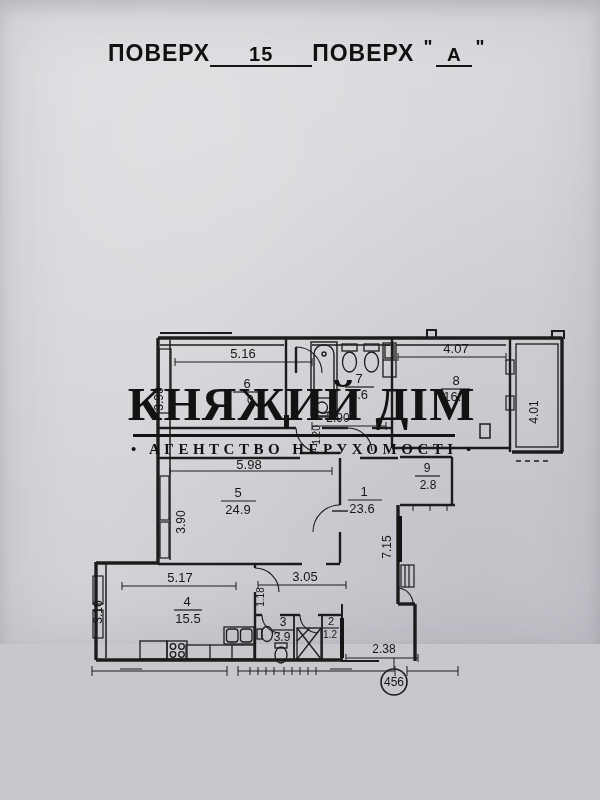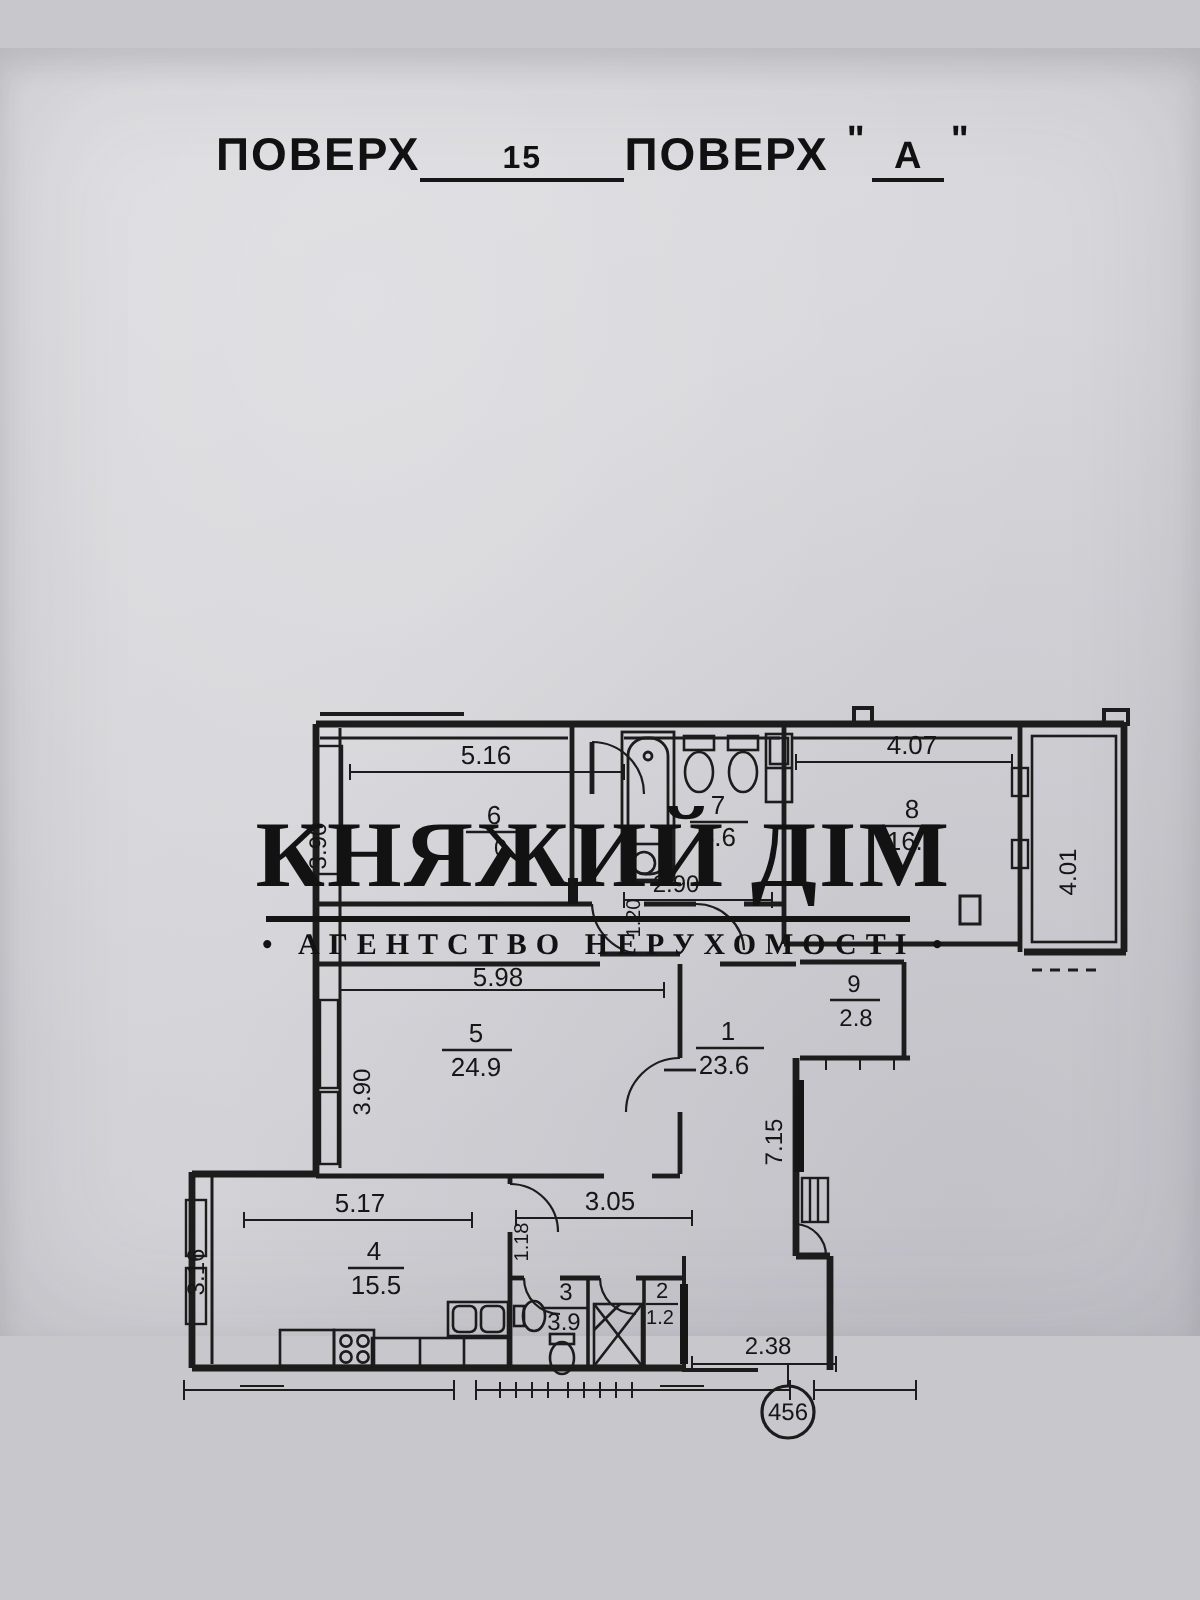--- a/index.html
+++ b/index.html
@@ -4,30 +4,29 @@
 <style>
   html,body{margin:0;padding:0;}
   body{width:600px;height:800px;overflow:hidden;background:#c8c7cc;font-family:"Liberation Sans",sans-serif;}
   .page{
     position:relative;width:600px;height:644px;
     background:
       radial-gradient(ellipse at 30% 20%, rgba(255,255,255,0.18), rgba(255,255,255,0) 60%),
       radial-gradient(ellipse at 80% 90%, rgba(70,70,85,0.10), rgba(0,0,0,0) 55%),
       linear-gradient(160deg,#dcdbdf 0%,#d6d5d9 45%,#cfced4 100%);
     box-shadow: inset 0 8px 14px rgba(40,40,50,0.12), inset 0 0 70px rgba(60,60,72,0.14);
-    margin-top: 24px;
   }
   
   .header{
     position:absolute;left:108px;top:40px;display:flex;align-items:flex-end;
     color:#111;font-weight:bold;font-size:23px;letter-spacing:1px;white-space:nowrap;
   }
   .hdr-slot{
     display:inline-block;border-bottom:2.5px solid #161616;text-align:center;
-    font-size:16px;line-height:1.0;padding-bottom:1px;
+    font-size:20px;line-height:1.0;padding-bottom:1px;
   }
   .hdr-slot.floor{width:102px;}
   .hdr-slot.liter{width:36px;font-size:19px;}
   .hdr-label{padding-bottom:0px;}
   .hdr-quote{font-size:19px;transform:translateY(-9px);padding:0 3px;}
   .hdr-gap{width:6px;}
   
   svg.plan{position:absolute;left:0;top:0;}
   svg text{font-family:"Liberation Sans",sans-serif;fill:#161616;}
   .t12{font-size:12px;} .t13{font-size:13px;} .t11{font-size:11px;} .t10{font-size:10px;}

